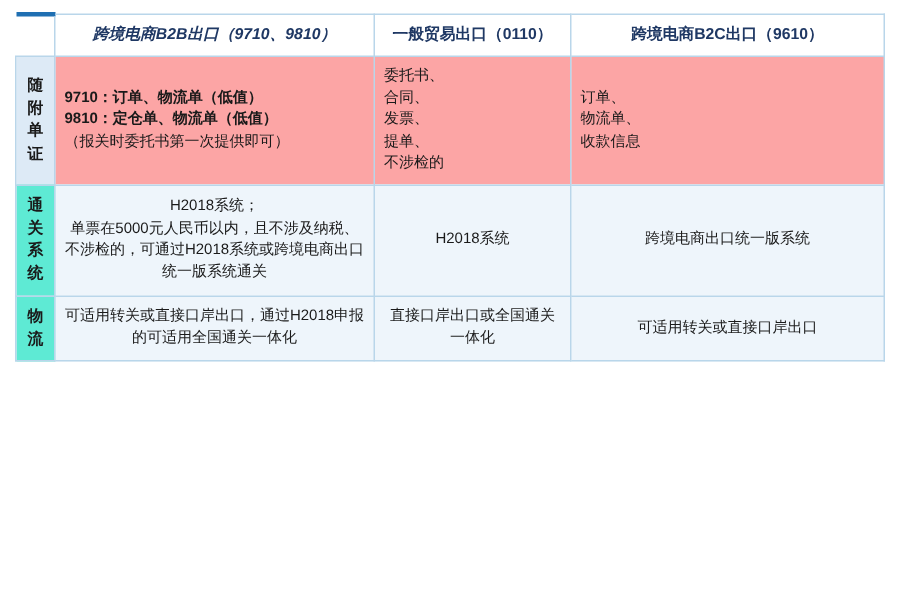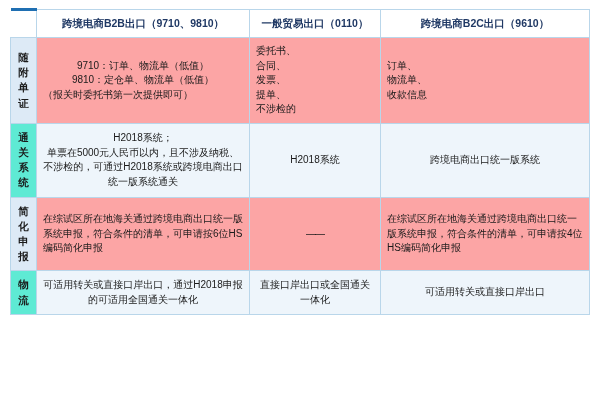--- a/index.html
+++ b/index.html
@@ -69,27 +69,26 @@
     background: #eef5fb;
     text-align: center;
   }
   tr.alt td.rowhead {
     background: #5eead4;
   }
   td.center {
     text-align: center;
   }
   .b {
-    font-weight: normal;
-    text-align: center;
+    font-weight: bold;
   }
   .dash {
     letter-spacing: -1px;
   }
-  .colw1 { width: 200px; }
+  .colw1 { width: 200px; font-style: italic; }
   .colw2 { width: 118px; }
   .colw3 { width: 196px; }
   .sublist { display: block; }
 </style>
 </head>
 <body>
 
 <div class="page">
   <table class="compare">
     <thead>
@@ -126,26 +125,20 @@
       <tr class="alt">
         <td class="rowhead">通关系统</td>
         <td class="cell">
           <span class="sublist">H2018系统；</span>
           <span class="sublist">单票在5000元人民币以内，且不涉及纳税、不涉检的，可通过H2018系统或跨境电商出口统一版系统通关</span>
         </td>
         <td class="cell center">H2018系统</td>
         <td class="cell">跨境电商出口统一版系统</td>
       </tr>
 
-      <tr>
-        <td class="rowhead">简化申报</td>
-        <td class="cell">在综试区所在地海关通过跨境电商出口统一版系统申报，符合条件的清单，可申请按6位HS编码简化申报</td>
-        <td class="cell center dash">——</td>
-        <td class="cell">在综试区所在地海关通过跨境电商出口统一版系统申报，符合条件的清单，可申请按4位HS编码简化申报</td>
-      </tr>
 
       <tr class="alt">
         <td class="rowhead">物流</td>
         <td class="cell">可适用转关或直接口岸出口，通过H2018申报的可适用全国通关一体化</td>
         <td class="cell">直接口岸出口或全国通关一体化</td>
         <td class="cell">可适用转关或直接口岸出口</td>
       </tr>
 
 
     </tbody>

